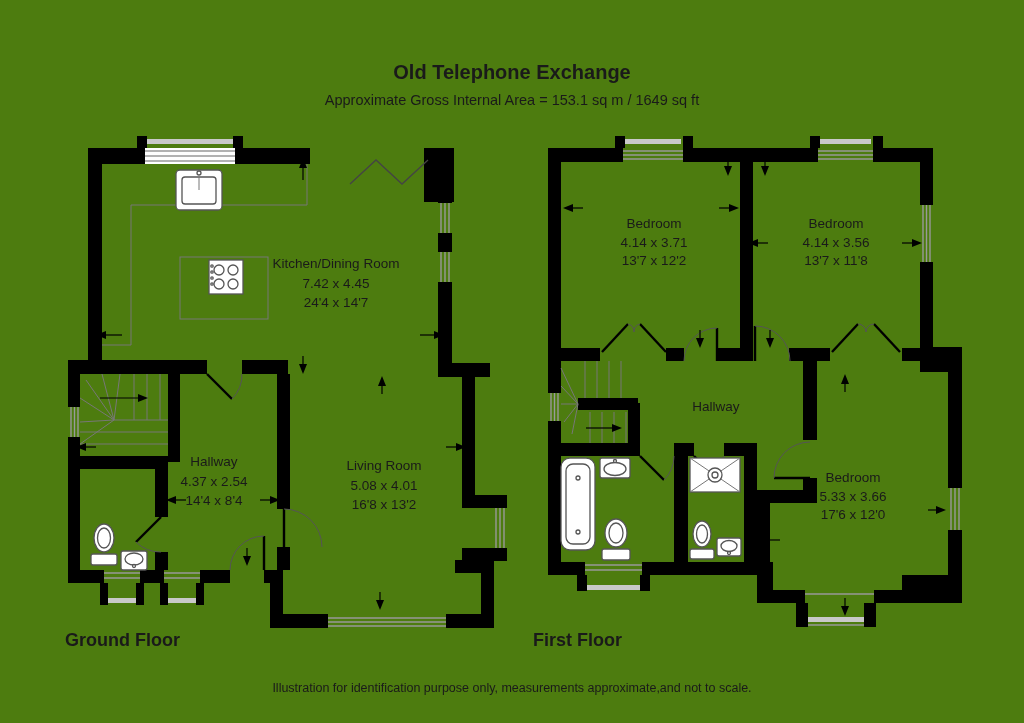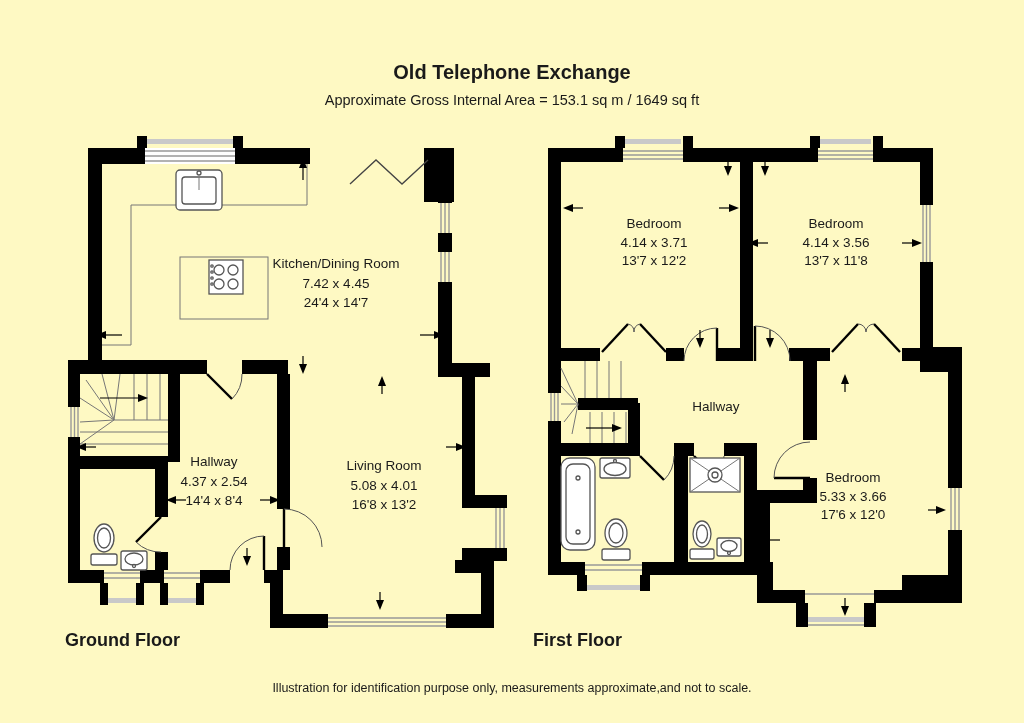--- a/index.html
+++ b/index.html
@@ -1,16 +1,16 @@
 <!DOCTYPE html>
 <html><head>
 <meta charset="utf-8">
 <style>
   html,body{margin:0;padding:0;background:#ffffff;}
-  .page{position:relative;width:1024px;height:723px;background:#fef9c3;overflow:hidden;}
+  .page{position:relative;width:1024px;height:723px;background:#4d7c0f;overflow:hidden;}
   svg text{font-family:"Liberation Sans","DejaVu Sans",sans-serif;fill:#1a1a1a;}
   .title-text{font-size:20px;font-weight:bold;}
   .subtitle-text{font-size:14.5px;}
   .room-name,.room-dim{font-size:13.5px;}
   .floor-label{font-size:18px;font-weight:bold;}
   .footer-text{font-size:12.5px;}
   .wall{fill:#000;stroke:none;}
   .thinline{stroke:#777;stroke-width:1;fill:none;}
   .glaze{stroke:#999;stroke-width:1.4;fill:none;}
   .sill{fill:#c9c9c9;}

